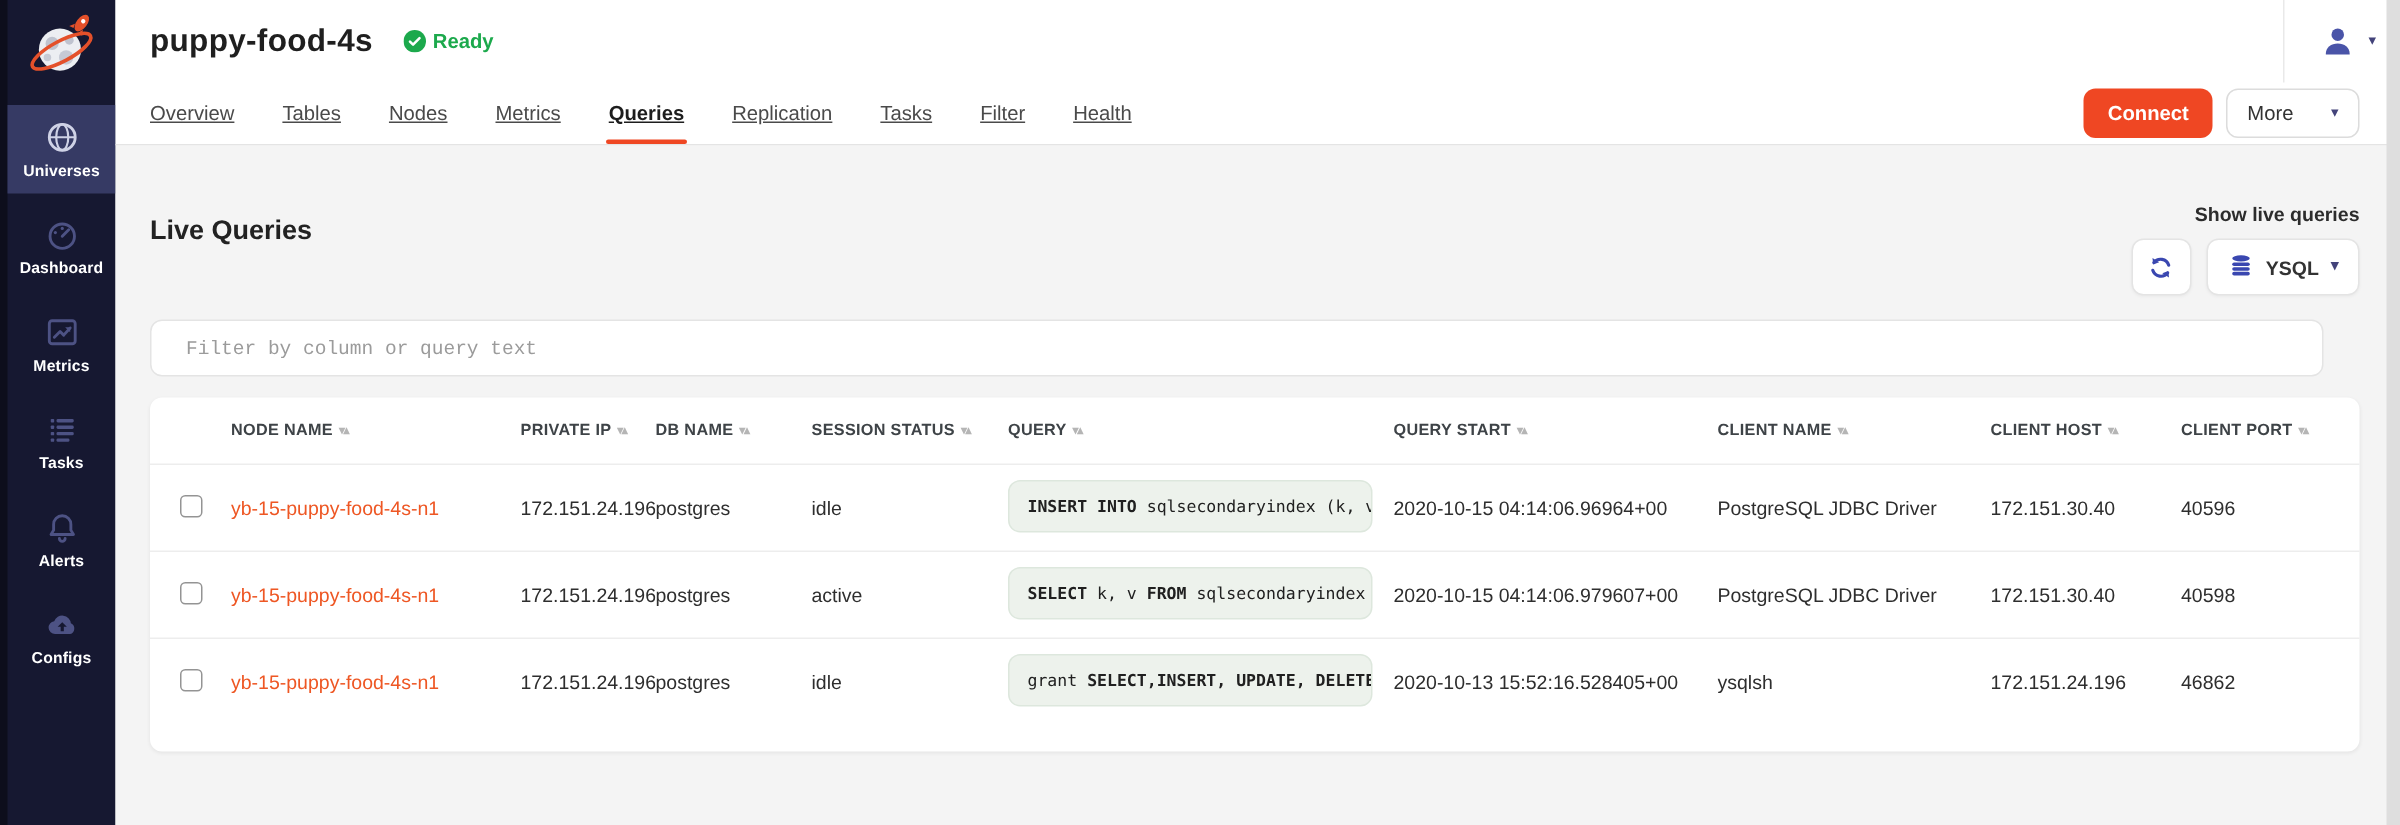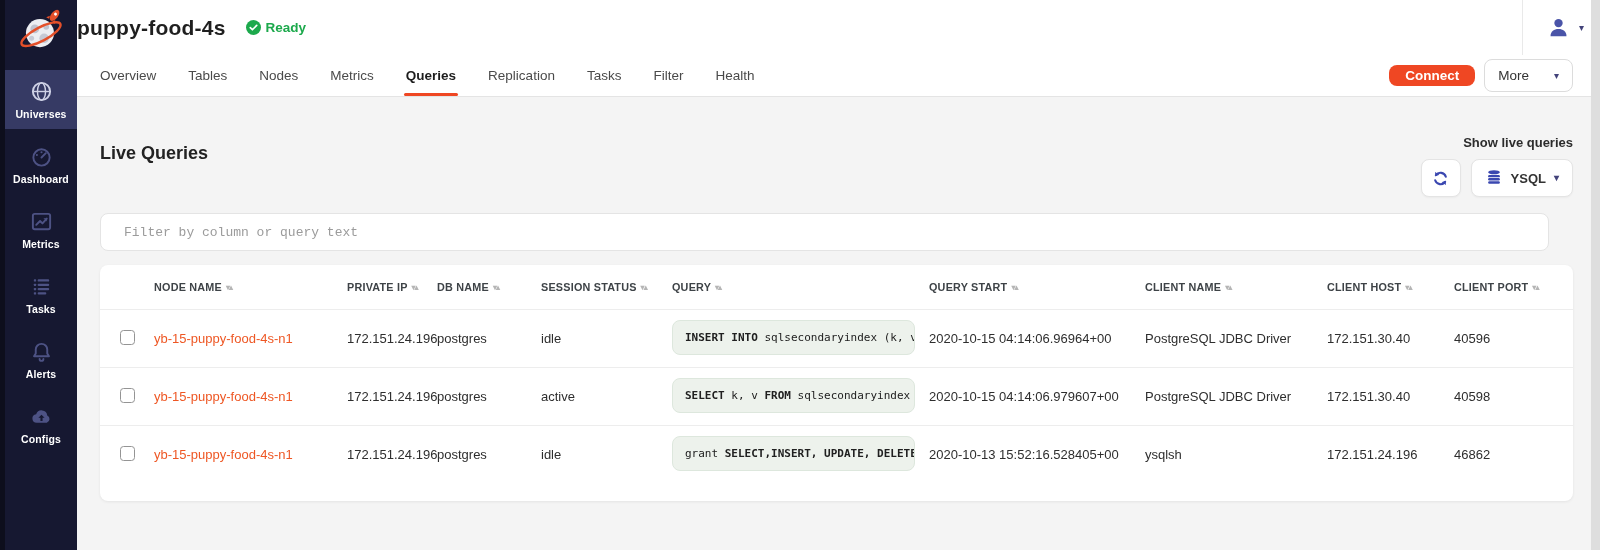--- a/index.html
+++ b/index.html
@@ -15,38 +15,38 @@
                gap:5px; cursor:pointer; margin-bottom:6px; }
   .side-item.active { background:var(--sidebar_active,#363a64); }
   .side-icon { color:#4d5284; display:flex; }
   .side-item.active .side-icon { color:#cfd2e6; }
   .side-label { color:#ffffff; font-size:10.5px; font-weight:700; letter-spacing:.01em; }
 
   
   .main { flex:1; display:flex; flex-direction:column; min-width:0; }
 
   .topbar { background:#fff; border-bottom:1px solid #e4e4e4; flex-shrink:0; }
-  .topbar-row1 { height:55px; display:flex; align-items:center; }
+  .topbar-row1 { height:55px; display:flex; align-items:center; padding-left:23px; }
   .page-title { font-size:21px; font-weight:800; color:#1f1f1f; letter-spacing:.01em; }
   .ready-badge { display:flex; align-items:center; gap:5px; margin-left:20px; }
   .ready-badge span { color:var(--status_green,#1ca94c); font-size:13.5px; font-weight:700; }
   .user-area { margin-left:auto; height:55px; display:flex; align-items:center; gap:9px;
                padding:0 16px 0 24px; border-left:1px solid #e9e9e9; cursor:pointer; }
   .caret { font-size:10px; color:#43437a; line-height:1; }
 
   .topbar-row2 { height:41px; display:flex; align-items:center; padding-left:23px; }
   .tabs { display:flex; gap:32px; height:100%; align-items:center; }
   .tab { font-size:13.5px; color:#4a4a4a; font-weight:500; cursor:pointer; position:relative;
-         height:100%; display:flex; align-items:center; }
+         height:100%; display:flex; align-items:center;text-decoration:underline; }
   .tab.active { color:#1d1d1d; font-weight:600; }
   .tab.active::after { content:""; position:absolute; left:-2px; right:-2px; bottom:0; height:3px;
                        background:var(--accent,#ef4723); border-radius:2px; }
   .header-actions { margin-left:auto; display:flex; align-items:center; gap:9px; padding-right:27px; }
   .btn-connect { background:var(--accent,#ef4723); color:#fff; border:none; border-radius:8px;
-                 height:21px; padding:0 16px; font-size:13.5px; font-weight:700; cursor:pointer;
+                 height:33px; padding:0 16px; font-size:13.5px; font-weight:700; cursor:pointer;
                  font-family:inherit; }
   .btn-more { background:#fff; color:#333; border:1px solid #dcdcdc; border-radius:8px; height:33px;
               padding:0 13px; font-size:13.5px; font-weight:500; cursor:pointer; display:flex;
               align-items:center; gap:25px; font-family:inherit; }
 
   .content { flex:1; background:#f4f4f4; min-height:0; }
   .content-head { display:flex; justify-content:space-between; align-items:flex-start; margin:38px 27px 16px 23px; }
   .live-queries-h { font-size:18px; font-weight:800; color:#222; margin-top:8px; }
   .right-controls { display:flex; flex-direction:column; align-items:flex-end; gap:9px; }
   .show-label { font-size:13px; font-weight:700; color:#2c2c2c; }

